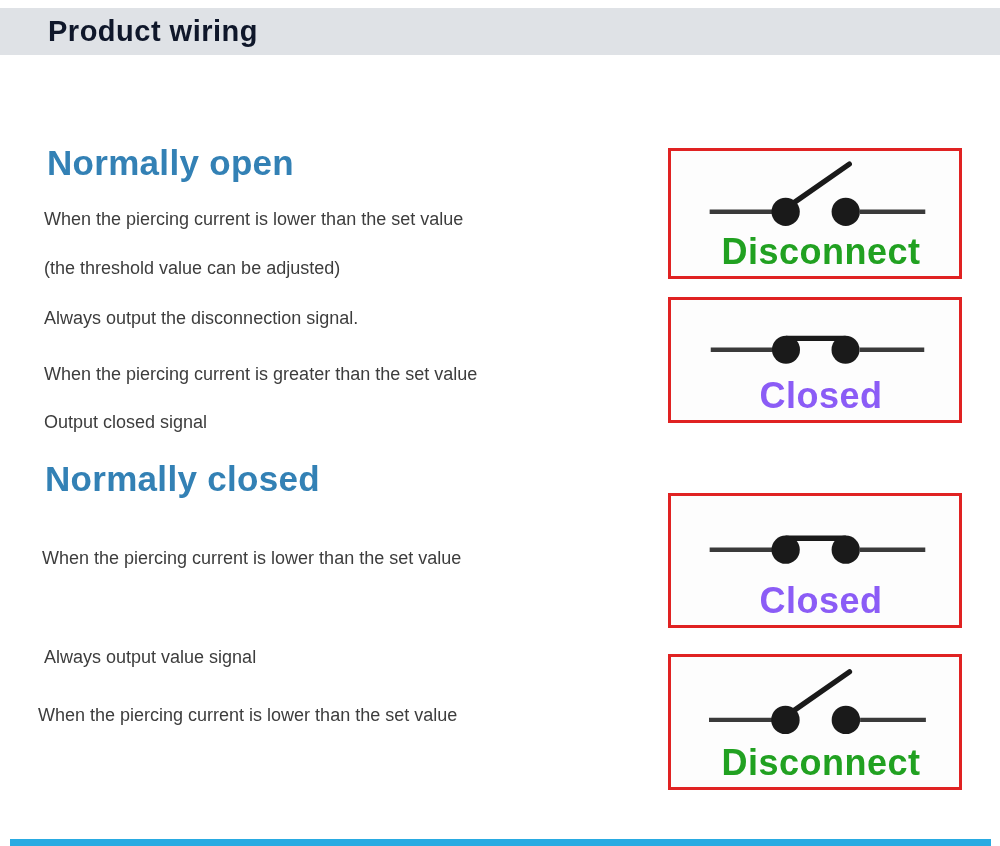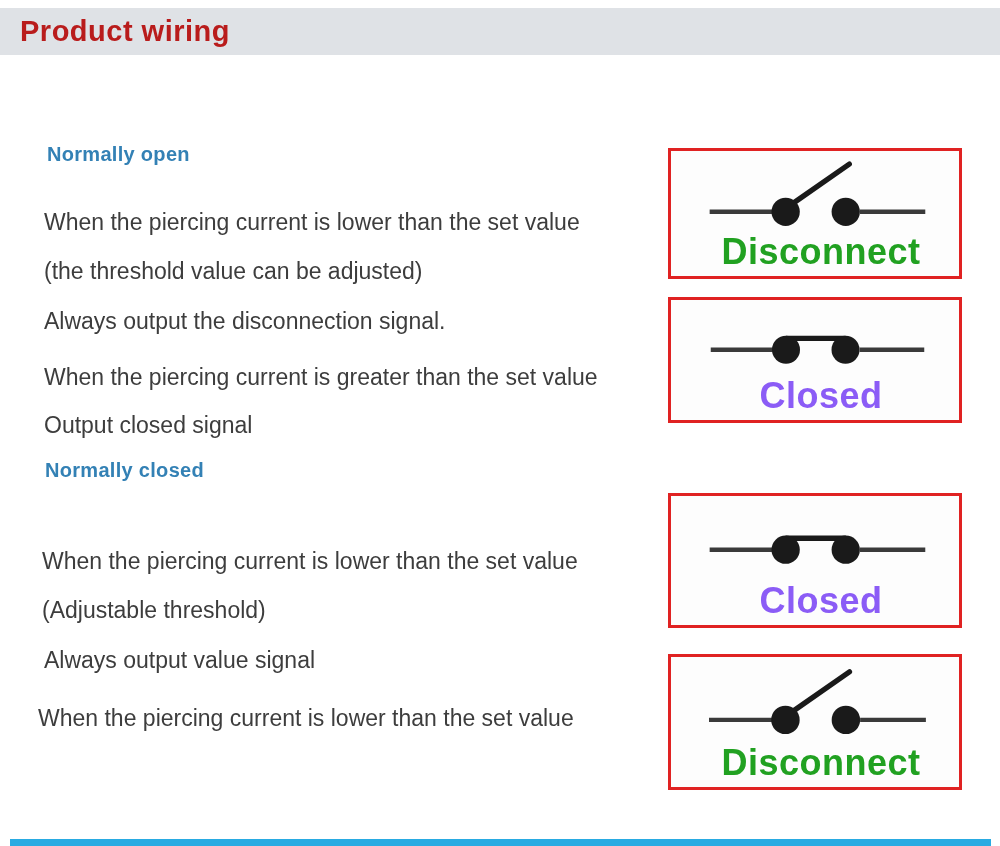--- a/index.html
+++ b/index.html
@@ -9,30 +9,30 @@
     background:#ffffff;
     overflow:hidden;
     font-family:"Liberation Sans","DejaVu Sans",sans-serif;
   }
   .header-bar{
     position:absolute;left:0;top:8px;width:1000px;height:47px;
     background:#dfe2e6;
     display:flex;align-items:center;
   }
   .header-title{
-    margin-left:20px;
-    font-size:29px;font-weight:700;color:#b91c1c;letter-spacing:0.5px;
+    margin-left:48px;
+    font-size:29px;font-weight:700;color:#0f172a;letter-spacing:0.5px;
   }
   .sec-heading{
     position:absolute;margin:0;
-    font-size:20px;font-weight:700;color:#3381b5;letter-spacing:0.3px;
+    font-size:35px;font-weight:700;color:#3381b5;letter-spacing:0.3px;
   }
   .body-line{
     position:absolute;margin:0;
-    font-size:23px;font-weight:400;color:#3d3d3d;white-space:nowrap;
+    font-size:18px;font-weight:400;color:#3d3d3d;white-space:nowrap;
   }
   .diag-box{
     position:absolute;left:668px;width:294px;
     border:3px solid #e02222;background:#fdfdfd;
     box-sizing:border-box;
     display:flex;flex-direction:column;align-items:center;justify-content:space-between;
     padding:6px 0 4px 12px;
   }
   .switch-svg{display:block;flex:0 0 auto;}
   .diag-label{
@@ -57,21 +57,20 @@
 
   <h2 class="sec-heading" style="left:47px;top:143px;">Normally open</h2>
   <p class="body-line" style="left:44px;top:209px;">When the piercing current is lower than the set value</p>
   <p class="body-line" style="left:44px;top:308px;">Always output the disconnection signal.</p>
   <p class="body-line" style="left:44px;top:258px;">(the threshold value can be adjusted)</p>
   <p class="body-line" style="left:44px;top:364px;">When the piercing current is greater than the set value</p>
   <p class="body-line" style="left:44px;top:412px;">Output closed signal</p>
 
   <h2 class="sec-heading" style="left:45px;top:459px;">Normally closed</h2>
   <p class="body-line" style="left:42px;top:548px;">When the piercing current is lower than the set value</p>
-  <p class="body-line" style="left:42px;top:597px;">(Adjustable threshold)</p>
   <p class="body-line" style="left:44px;top:647px;">Always output value signal</p>
   <p class="body-line" style="left:38px;top:705px;">When the piercing current is lower than the set value</p>
 
   <div class="diag-box" style="top:148px;height:131px;">
     <svg class="switch-svg" width="260" height="76" viewBox="0 0 288 86">
       <line x1="18" y1="62" x2="90" y2="62" stroke="#3a3a3a" stroke-width="5"></line>
       <line x1="110" y1="54" x2="176" y2="8" stroke="#1a1a1a" stroke-width="6" stroke-linecap="round"></line>
       <circle cx="104" cy="62" r="16" fill="#1a1a1a"></circle>
       <circle cx="172" cy="62" r="16" fill="#1a1a1a"></circle>
       <line x1="188" y1="62" x2="262" y2="62" stroke="#3a3a3a" stroke-width="5"></line>

